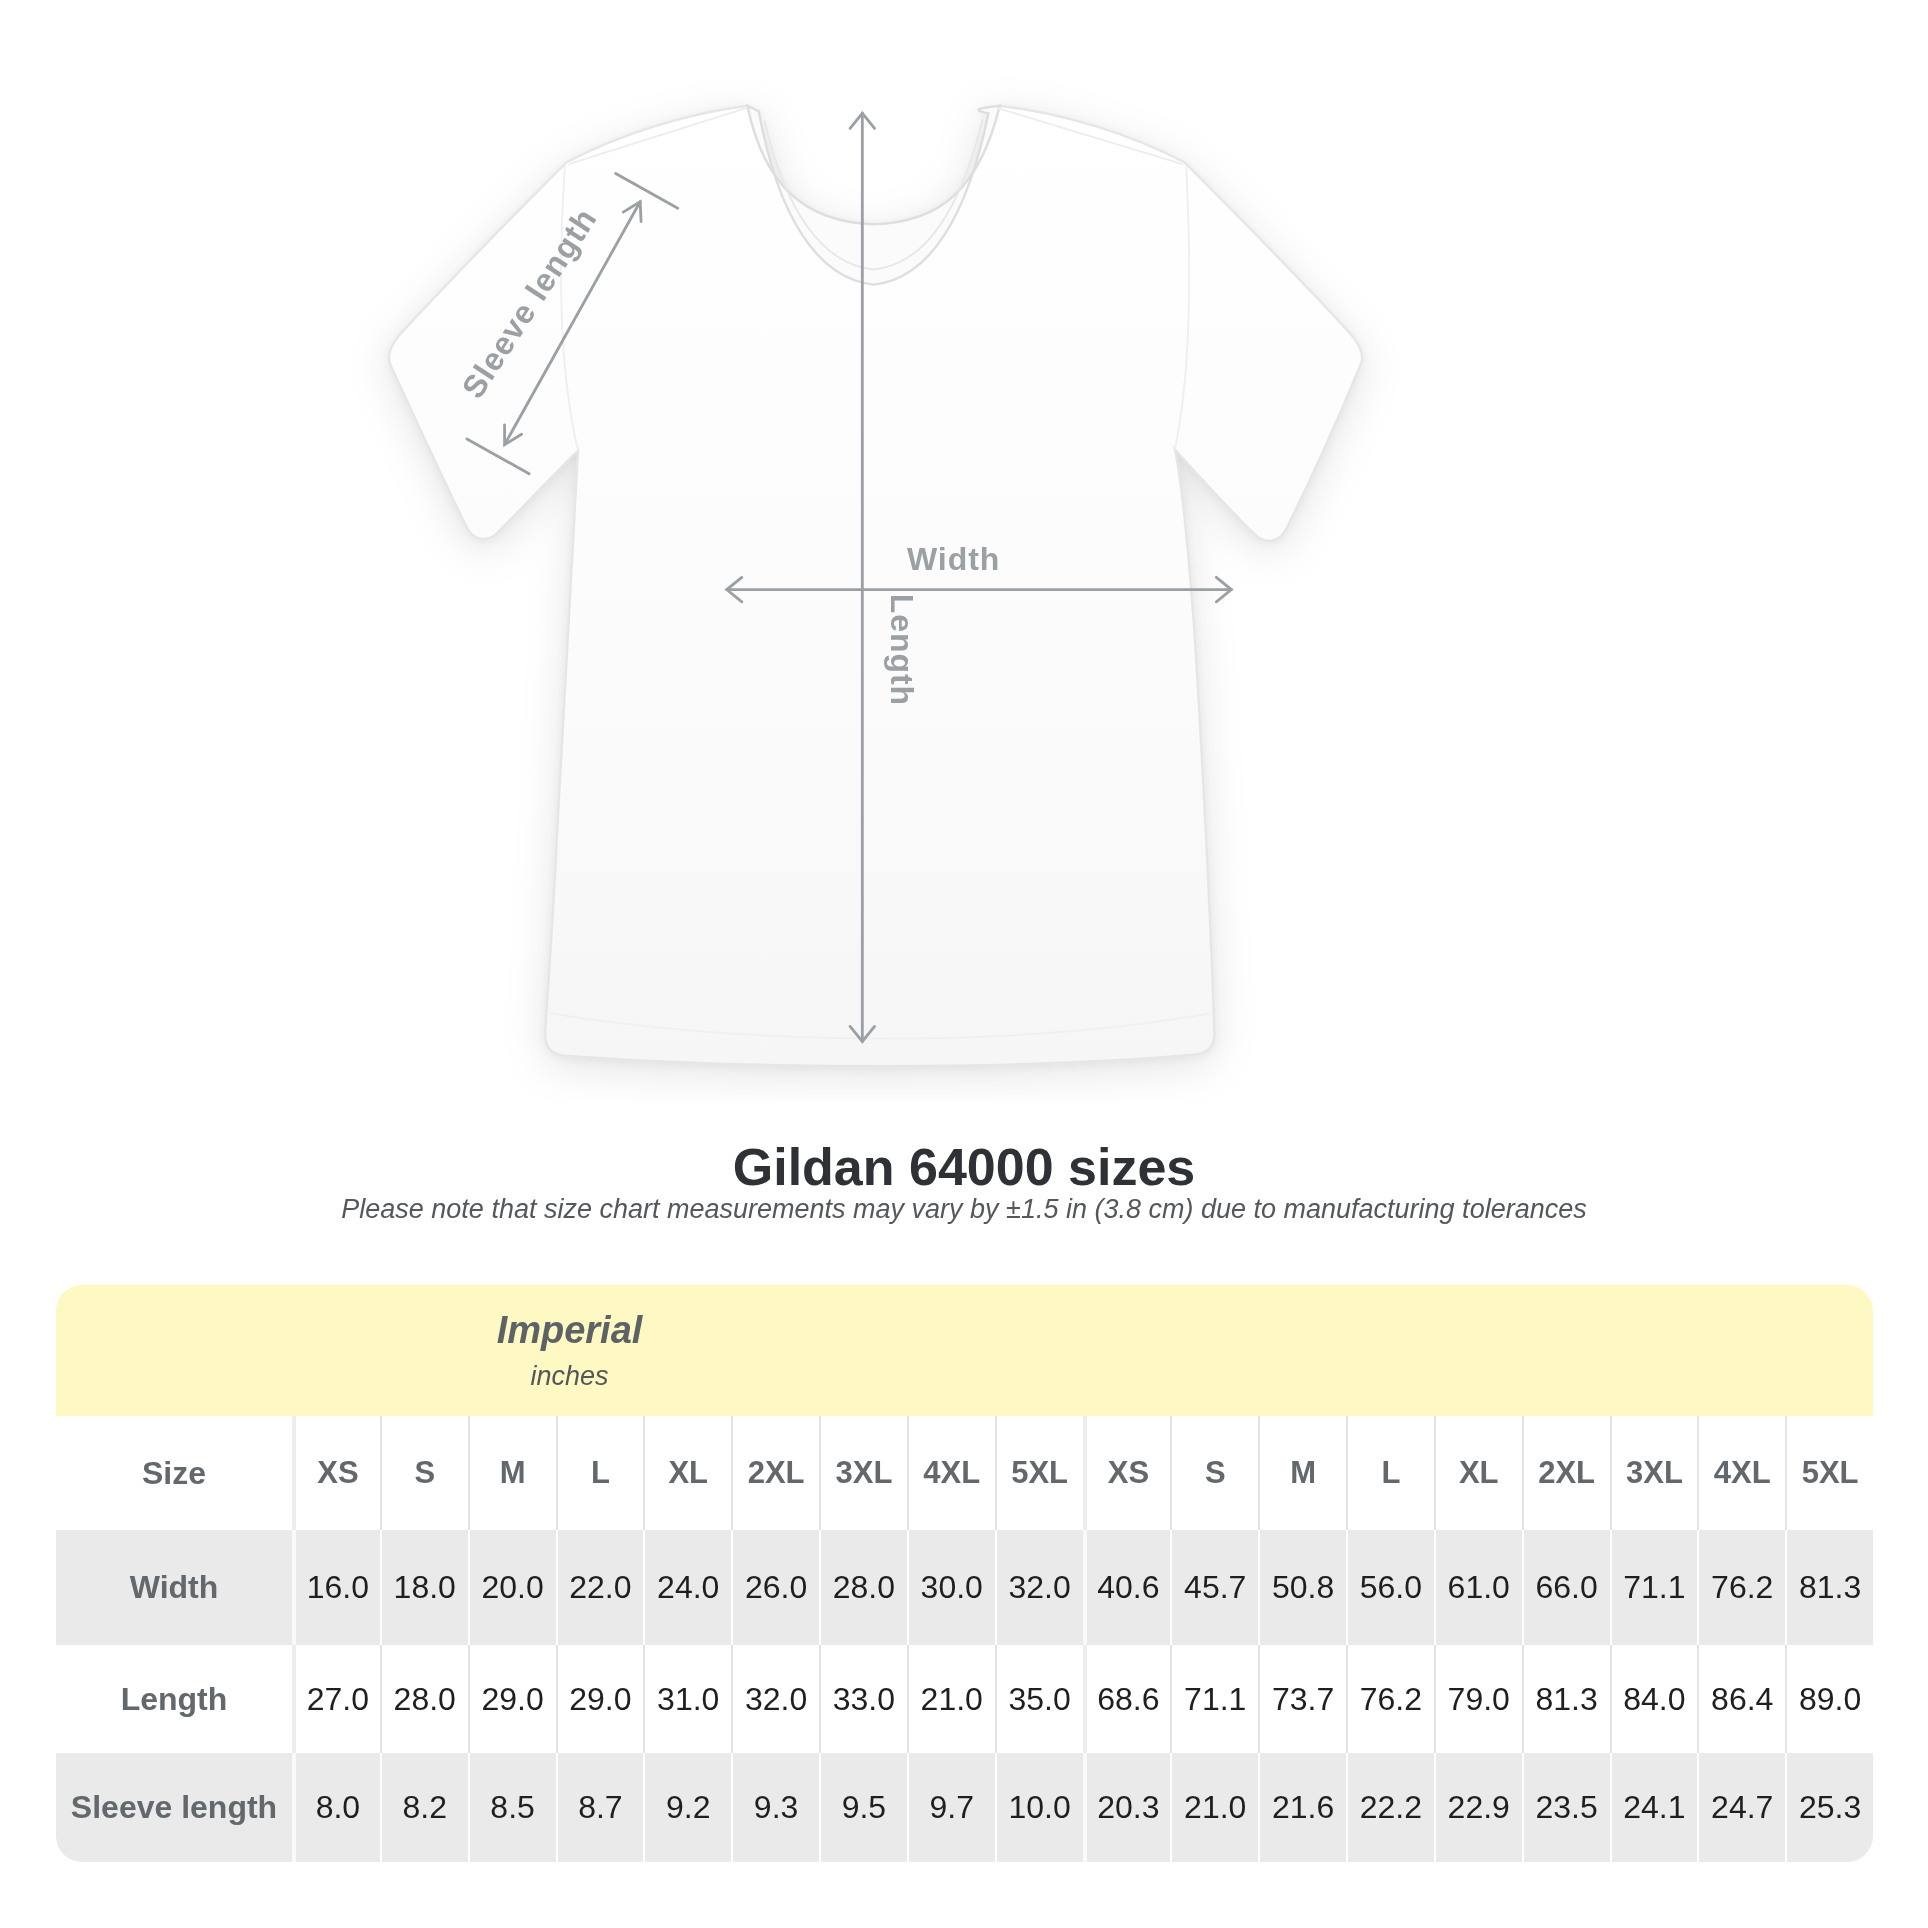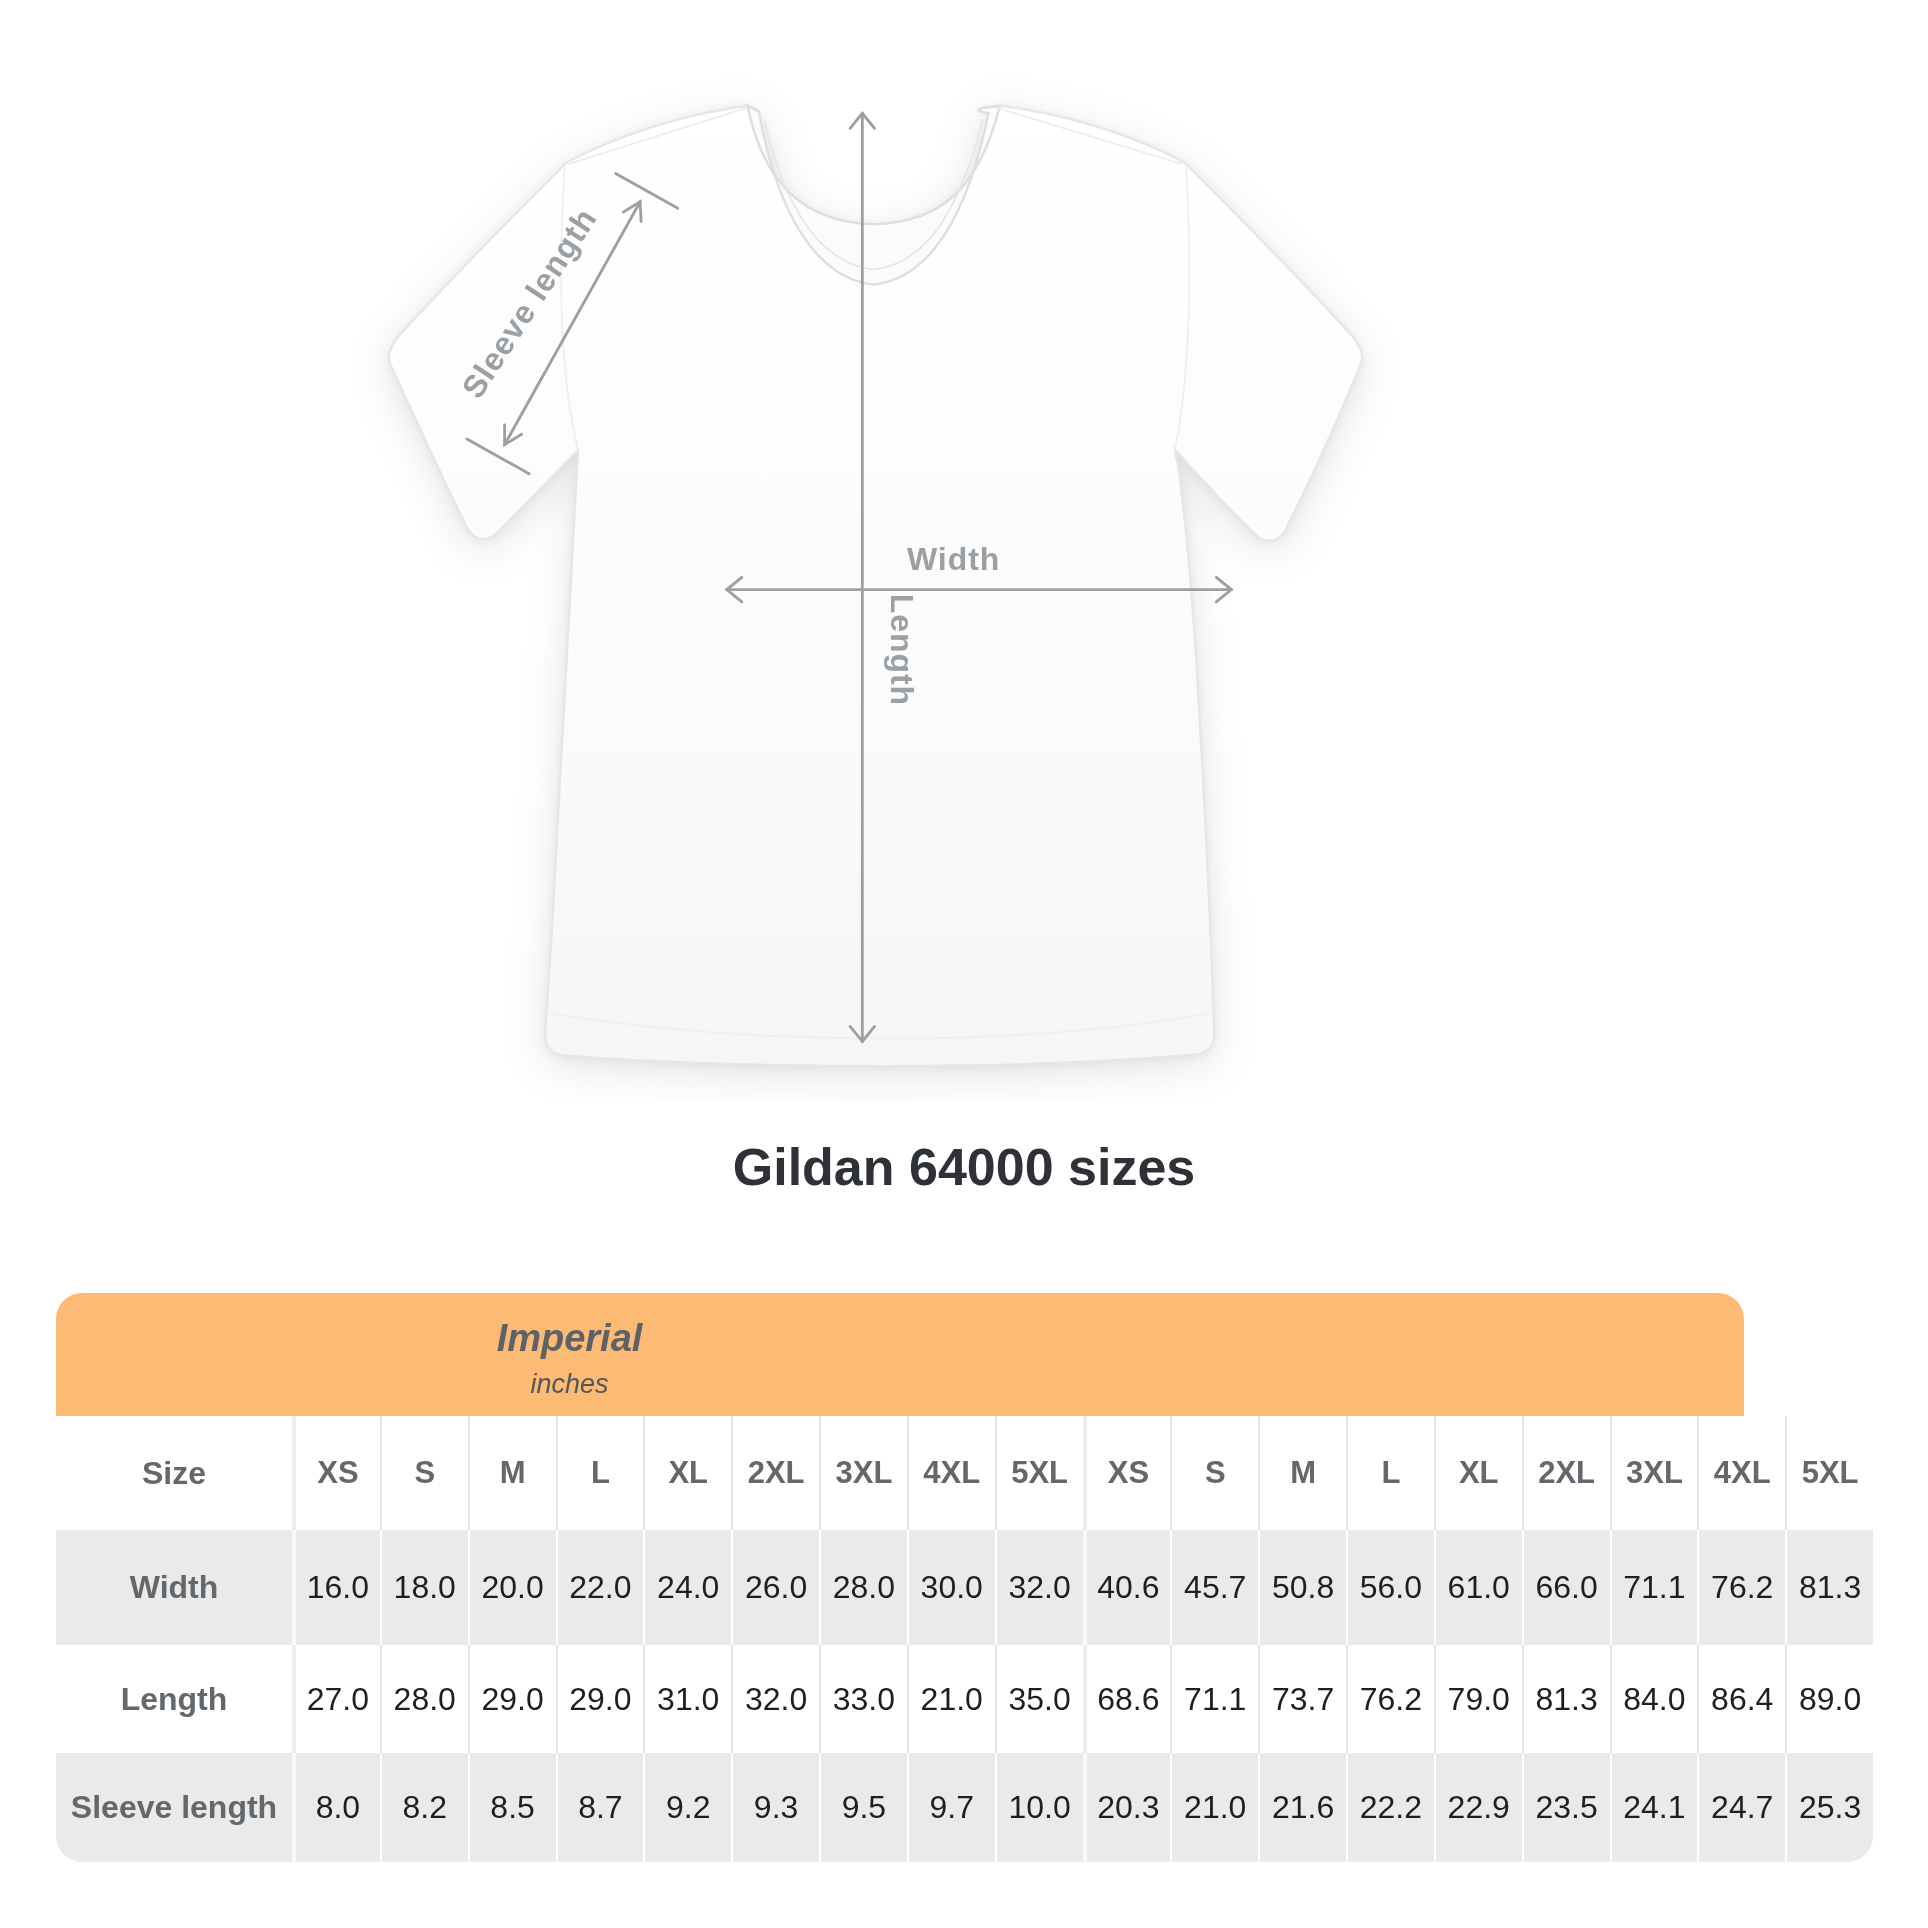--- a/index.html
+++ b/index.html
@@ -17,22 +17,22 @@
     position:absolute;left:0;top:1137px;width:1928px;text-align:center;
     font-size:52px;font-weight:bold;color:#2e3236;
   }
   .page-subtitle{
     position:absolute;left:0;top:1194px;width:1928px;text-align:center;
     font-size:27px;font-style:italic;color:#54585c;
   }
   
   #size-table{position:absolute;left:56px;top:1285px;width:1817px;height:577px;}
   .unit-band{
-    position:absolute;left:0;top:8px;width:1688px;height:131px;
-    background:#fdba74;border-radius:26px 26px 0 0;
+    position:absolute;left:0;top:0;width:1817px;height:131px;
+    background:#fef9c3;border-radius:26px 26px 0 0;
   }
   .unit-group{position:absolute;top:0;height:131px;display:flex;flex-direction:column;
     align-items:center;justify-content:center;gap:9.4px;}
   .unit-group .unit-name{font-size:38px;font-weight:bold;font-style:italic;color:#5d6266;}
   .unit-group .unit-sub{font-size:27px;font-style:italic;color:#54585c;}
   #imperial-group{left:0;width:1027px;}
   #metric-group{left:1027px;width:790px;}
   .t-rows{position:absolute;left:0;top:131px;width:1817px;display:flex;flex-direction:column;}
   .t-row{display:grid;grid-template-columns:236px repeat(18,1fr);}
   .t-row.r-size{height:114px;--sep:#e3e3e3;--sepw:#ededed;background:#ffffff;}
@@ -125,20 +125,21 @@
 
     <g>
       <line class="measure-line" x1="772" y1="626" x2="1308" y2="626"></line>
       <polyline class="measure-line" points="788,613 772,626 788,639"></polyline>
       <polyline class="measure-line" points="1292,613 1308,626 1292,639"></polyline>
       <text class="measure-text" x="1013" y="605" text-anchor="middle">Width</text>
     </g>
   </svg>
 
   <div class="page-title">Gildan 64000 sizes</div>
+  <div class="page-subtitle">Please note that size chart measurements may vary by ±1.5 in (3.8 cm) due to manufacturing tolerances</div>
 
   <div id="size-table">
 
     <div class="unit-band">
       <div class="unit-group" id="imperial-group">
         <div class="unit-name">Imperial</div>
         <div class="unit-sub">inches</div>
       </div>
     </div>
 

